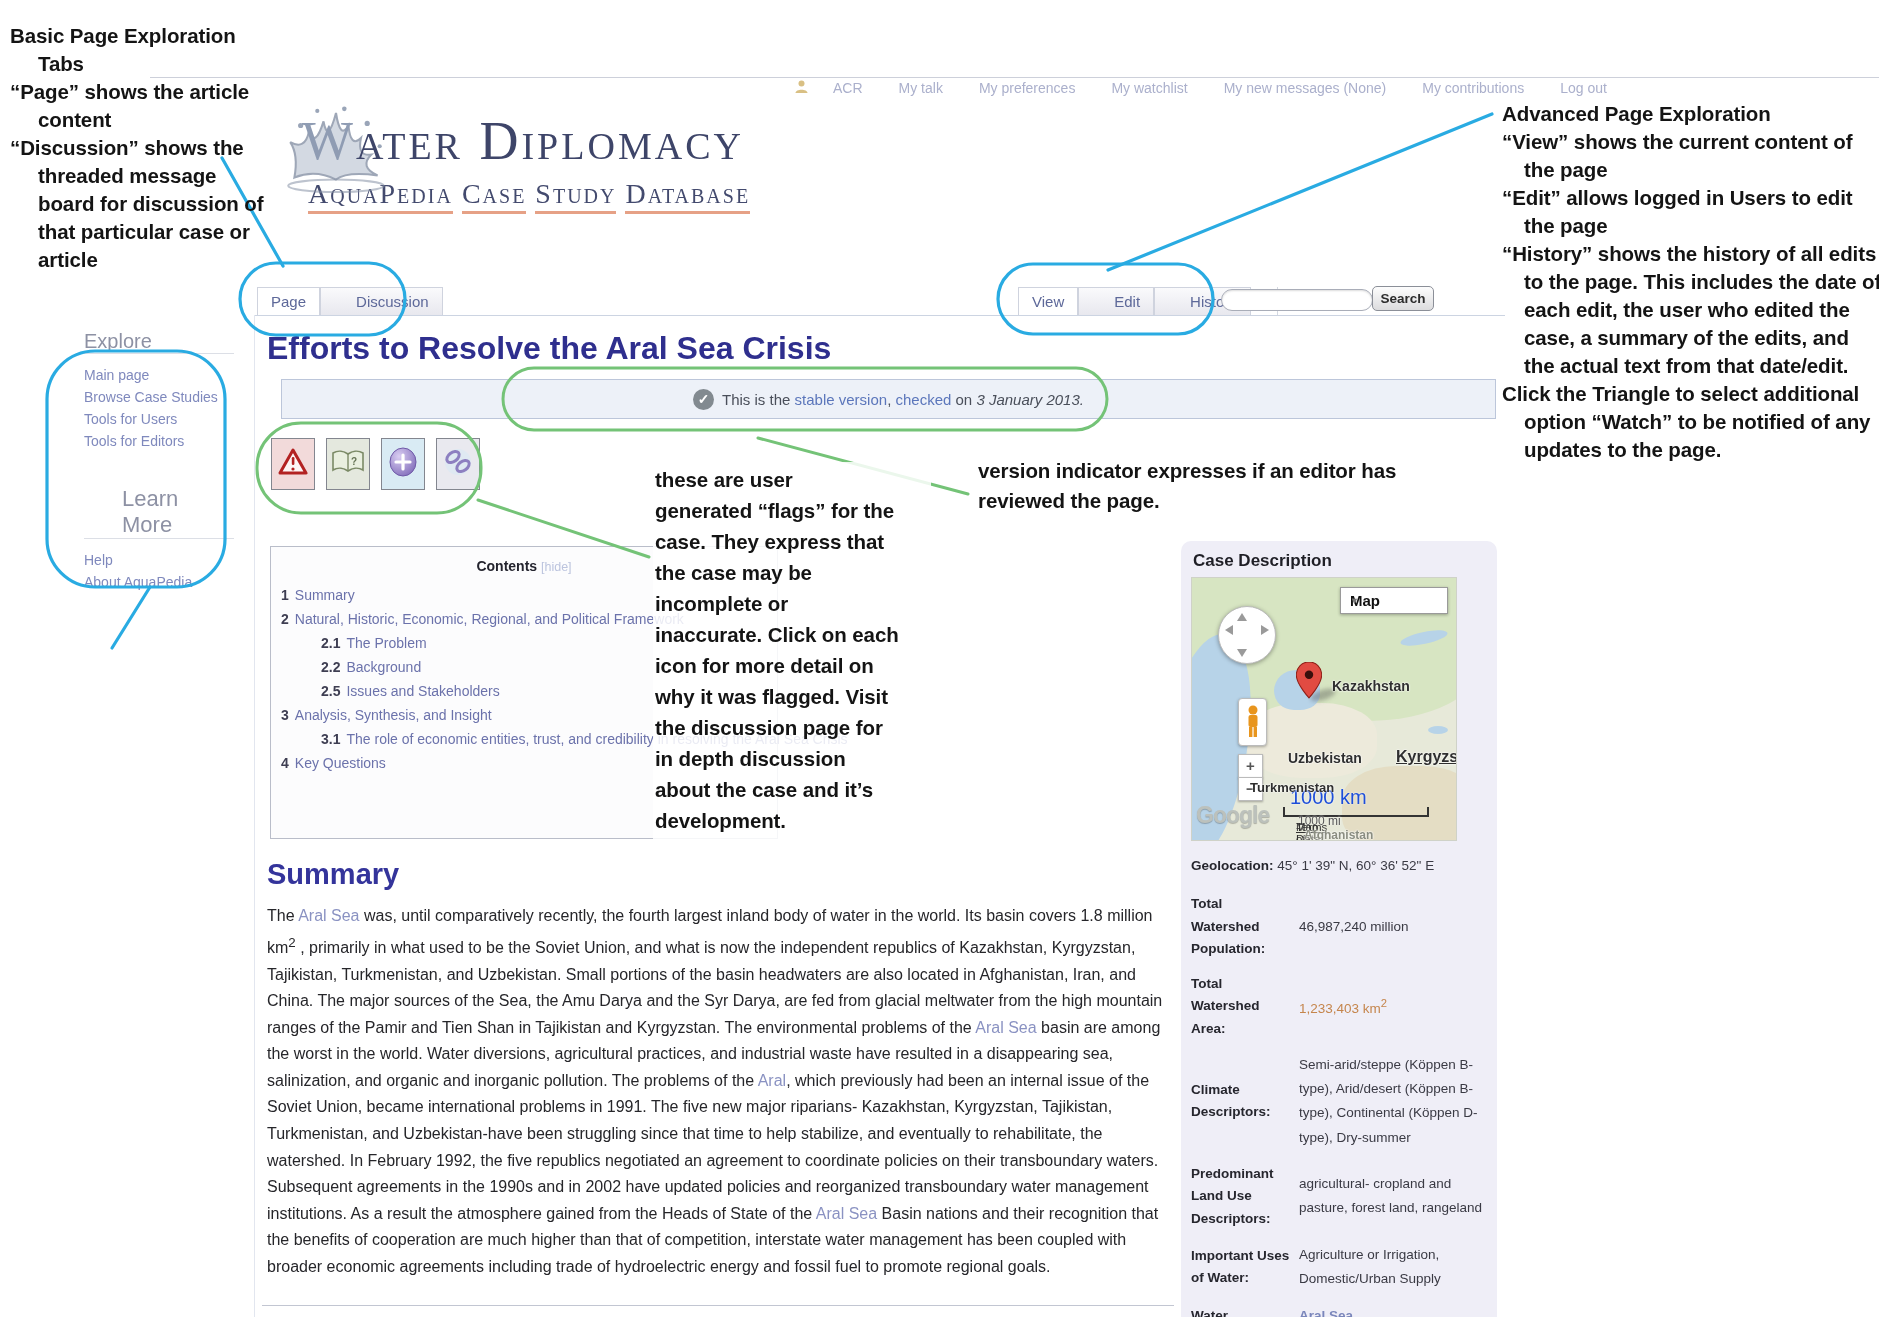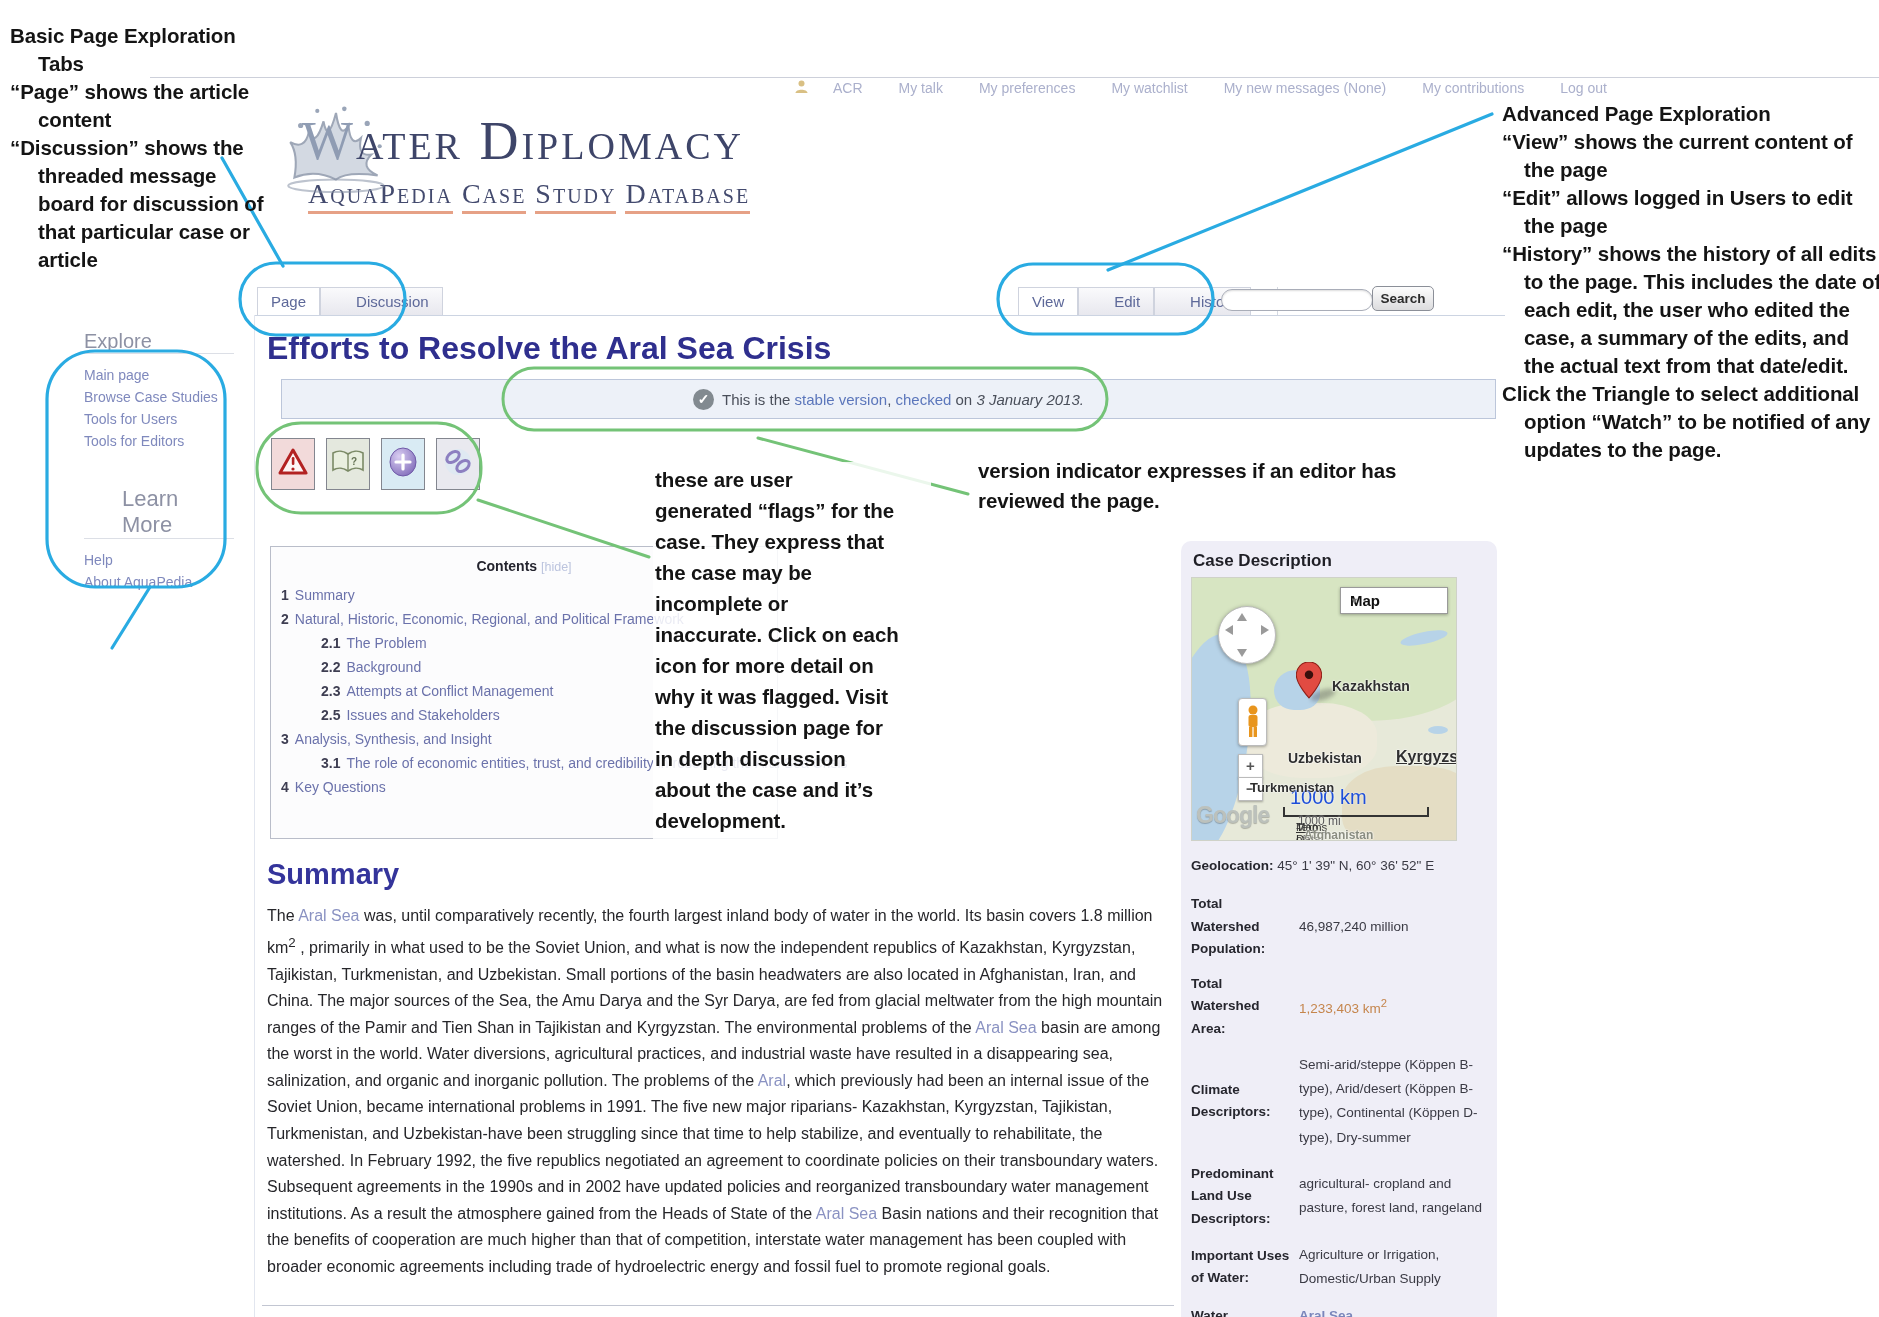--- a/index.html
+++ b/index.html
@@ -238,21 +238,20 @@
   <div class="toc">
     <div class="toc-head">
       <span>Contents</span>
       <span class="hide">[hide]</span>
     </div>
     <div class="toc-items" id="toc-items">
         <div class="toc-row"><span class="toc-num">1</span><span class="toc-label">Summary</span></div>
         <div class="toc-row"><span class="toc-num">2</span><span class="toc-label">Natural, Historic, Economic, Regional, and Political Framework</span></div>
         <div class="toc-row l2"><span class="toc-num">2.1</span><span class="toc-label">The Problem</span></div>
         <div class="toc-row l2"><span class="toc-num">2.2</span><span class="toc-label">Background</span></div>
-        <div class="toc-row l2"><span class="toc-num">2.3</span><span class="toc-label">Attempts at Conflict Management</span></div>
         <div class="toc-row l2"><span class="toc-num">2.5</span><span class="toc-label">Issues and Stakeholders</span></div>
         <div class="toc-row"><span class="toc-num">3</span><span class="toc-label">Analysis, Synthesis, and Insight</span></div>
         <div class="toc-row l2"><span class="toc-num">3.1</span><span class="toc-label">The role of economic entities, trust, and credibility in resolving the Aral Sea Crisis</span></div>
         <div class="toc-row"><span class="toc-num">4</span><span class="toc-label">Key Questions</span></div>
       </div>
   </div>
 
   <div class="sidebar" id="sidebar">
       <div class="sb-group g0">
         <div class="sb-head">Explore</div>

